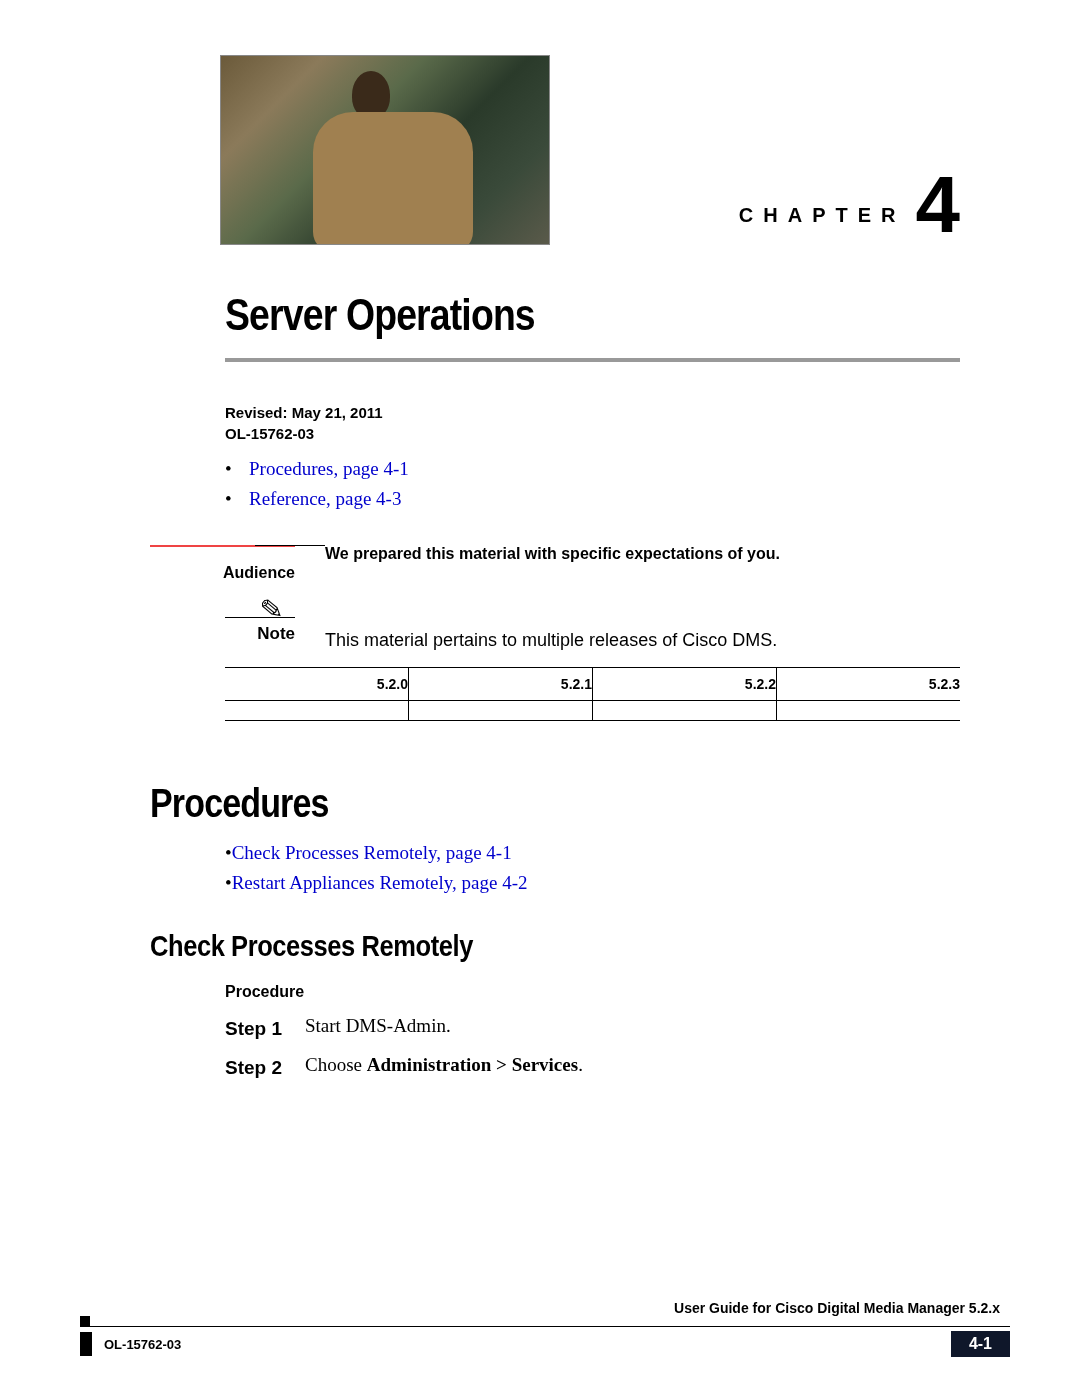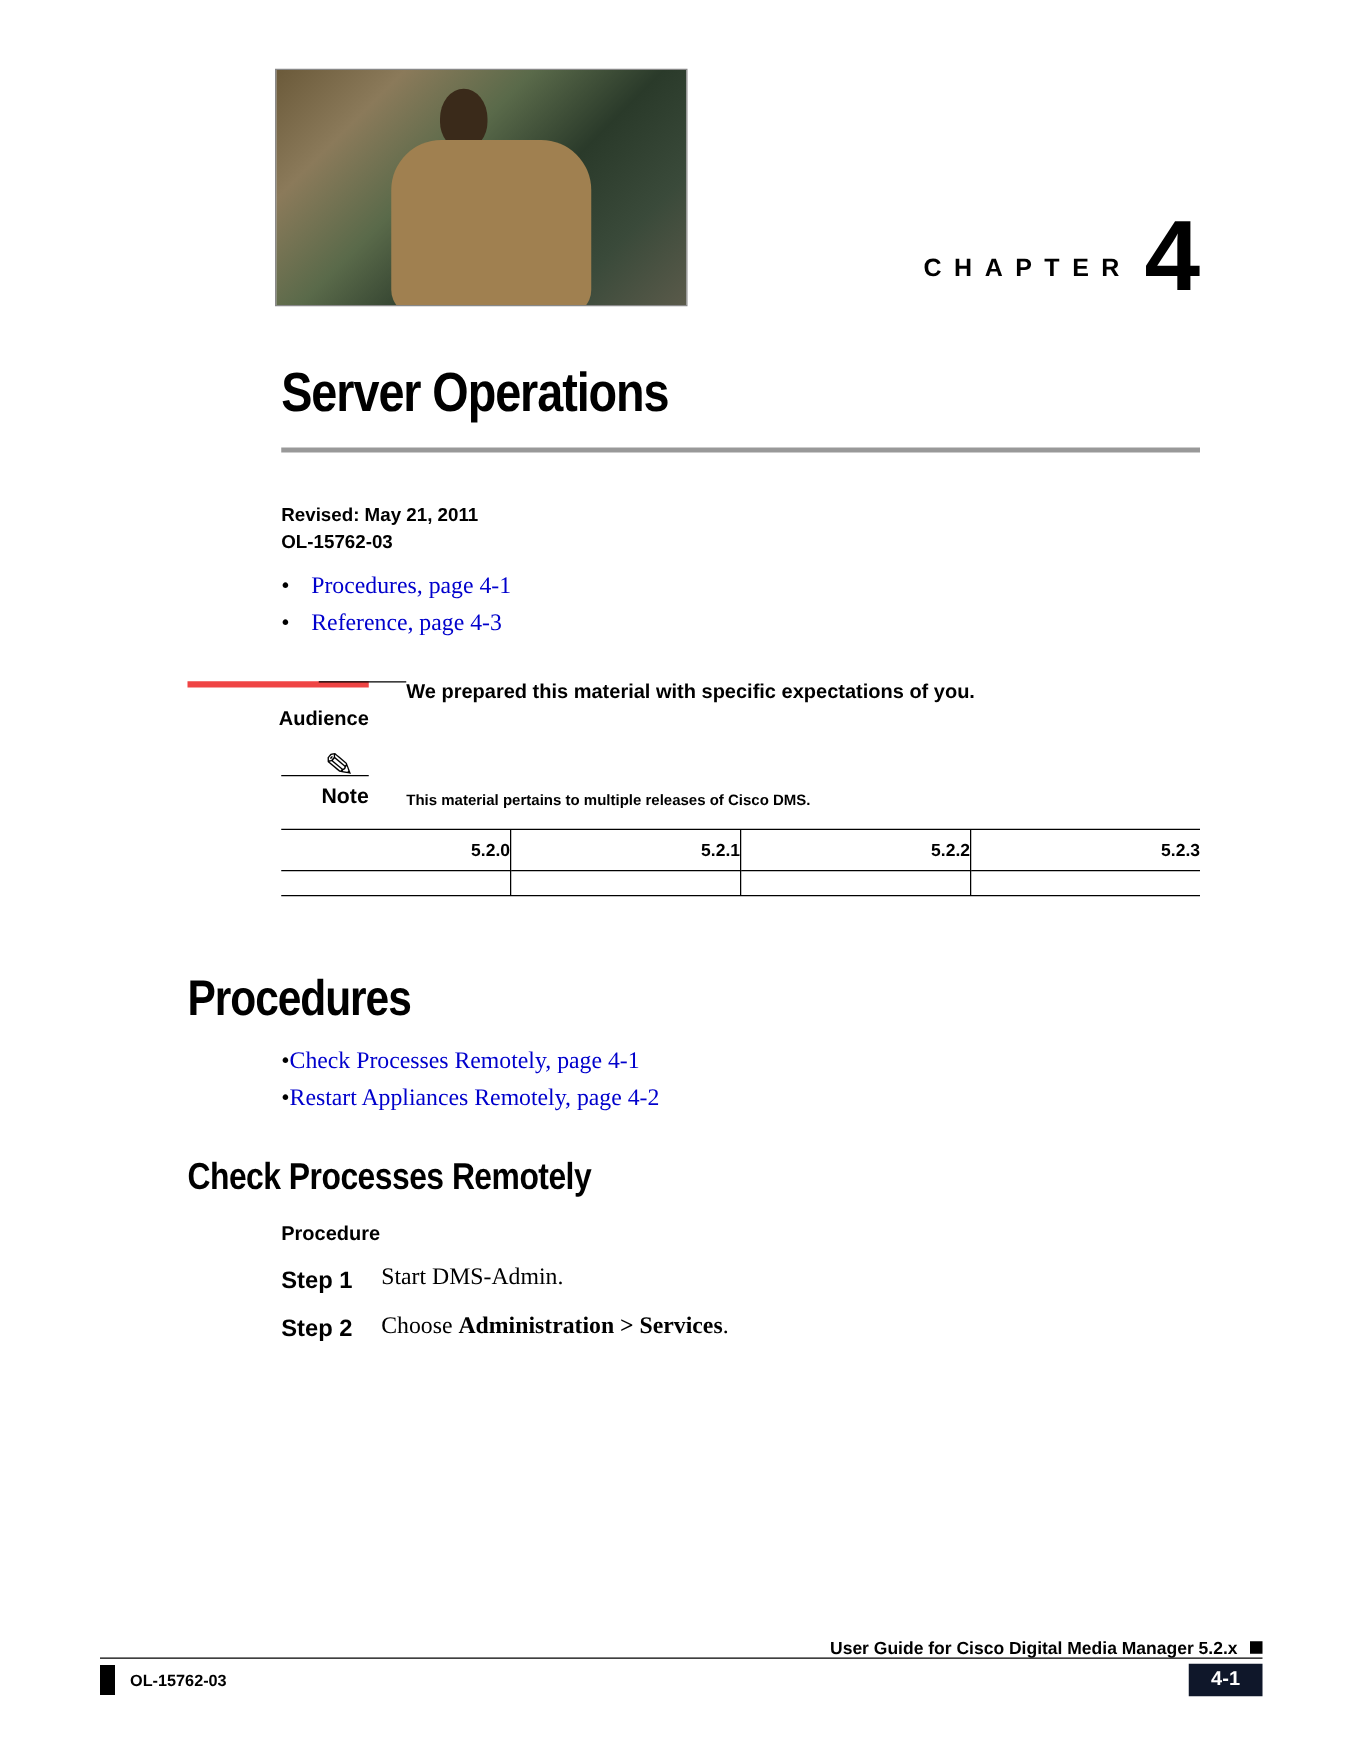--- a/index.html
+++ b/index.html
@@ -107,21 +107,21 @@
     margin-top:30px;
     align-items:flex-start;
   }
   .audience-label {
     width:145px;
     text-align:right;
     font-family: Arial, Helvetica, sans-serif;
     font-weight:bold;
     font-size:16px;
     padding-top:35px;
-    border-top:5px solid #ef4444;
+    border-top:2px solid #ef4444;
     margin-right:30px;
   }
   .audience-label::before{
     content:"";
     display:block;
     margin-top:-36px;
     margin-bottom:18px;
   }
   .audience-wrap { position:relative; }
   .audience-rule {
@@ -180,22 +180,22 @@
     margin-left:auto;
   }
   .note-word {
     font-family: Arial, Helvetica, sans-serif;
     font-weight:bold;
     font-size:17px;
     margin-top:6px;
   }
   .note-text {
     font-family: Arial, Helvetica, sans-serif;
-    font-weight:bold;
-    font-size:12px;
+    font-weight:normal;
+    font-size:18px;
     flex:1;
     padding-top:13px;
   }
   .version-table {
     margin-left:75px;
     margin-top:16px;
     border-top:1px solid #000;
     border-bottom:1px solid #000;
   }
   .version-row {
@@ -267,21 +267,21 @@
     width:100%;
     padding:0 70px 0 80px;
   }
   .foot-hr {
     border:none;
     border-top:1px solid #000;
     margin-bottom:4px;
   }
   .foot-row {
     display:flex;
-    align-items:center;
+    flex-direction:column;
   }
   .foot-guide {
     flex:1;
     text-align:right;
     font-family: Arial, Helvetica, sans-serif;
     font-weight:bold;
     font-size:14px;
     padding-right:10px;
   }
   .foot-square {

